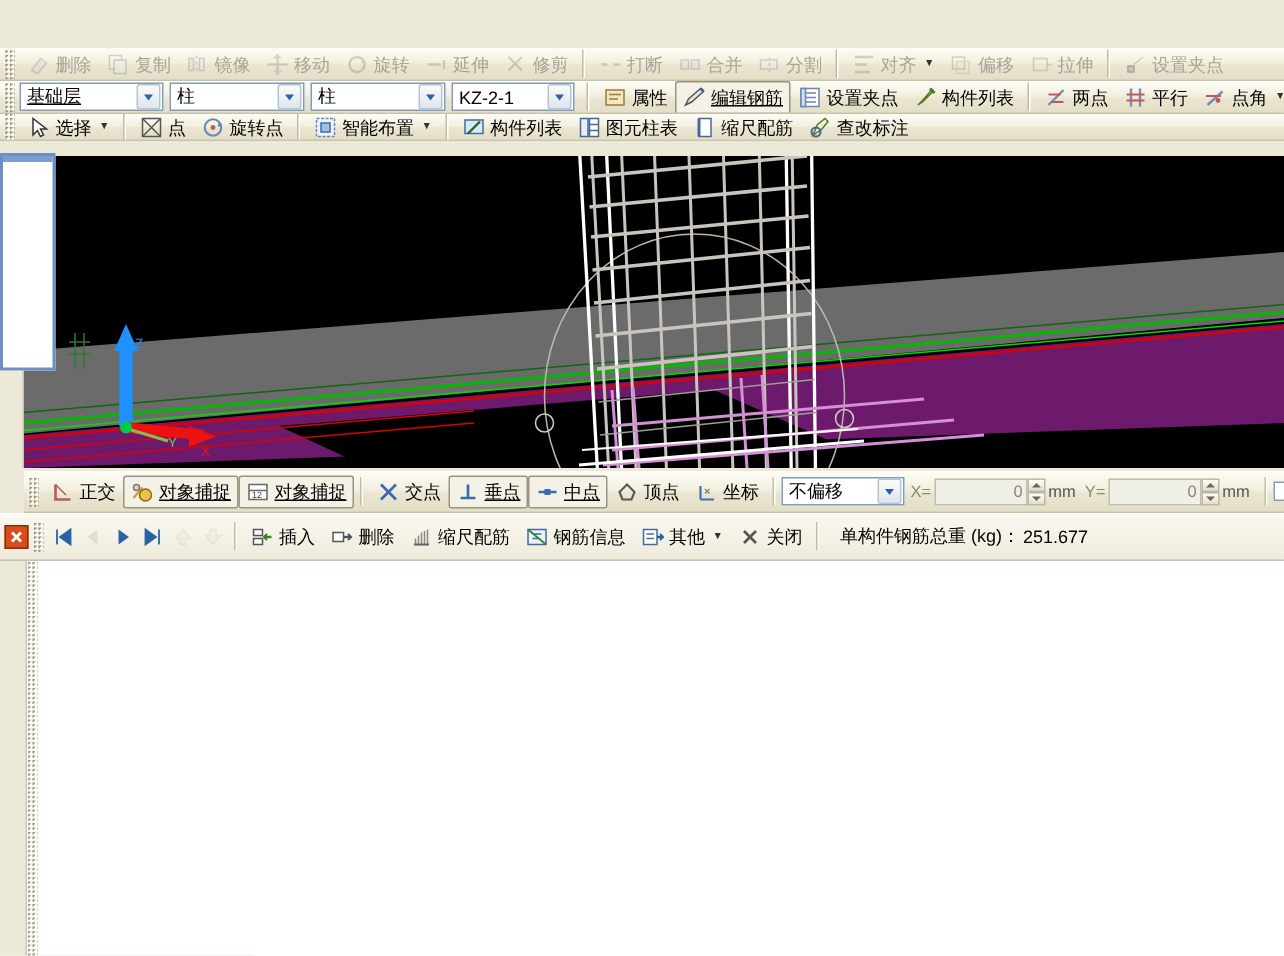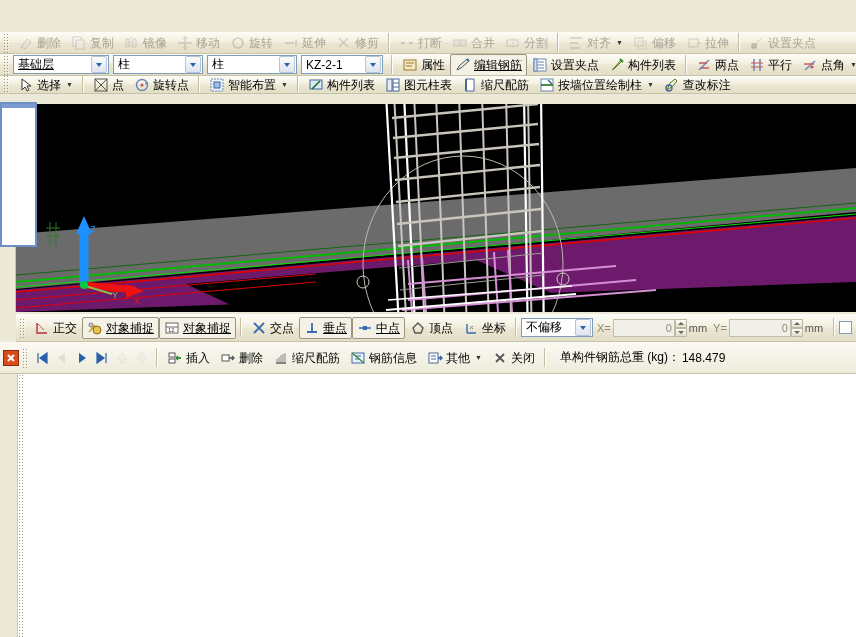--- a/index.html
+++ b/index.html
@@ -376,29 +376,20 @@
             <path d="M8 6 L14 6 M8 10 L14 10" stroke="#46699b"></path>
           </svg>
           <span class="lbl">图元柱表</span>
         </div>
         <div class="ti ">
           <svg class="ico " width="16" height="16" viewBox="0 0 16 16">
             <path d="M4 2 L12 2 L12 14 L4 14 Z" fill="#fff" stroke="#46699b"></path>
             <path d="M4 2 L4 14" stroke="#46699b" stroke-width="2"></path>
           </svg>
           <span class="lbl">缩尺配筋</span>
-        </div>
-        <div class="ti ">
-          <svg class="ico " width="16" height="16" viewBox="0 0 16 16">
-            <rect x="2" y="2" width="12" height="12" fill="#fff" stroke="#6a87b5"></rect>
-            <path d="M2 8 L14 8" stroke="#1f6b1f" stroke-width="1.6"></path>
-            <path d="M9 3 L13 7" stroke="#46699b" stroke-width="1.6"></path>
-          </svg>
-          <span class="lbl">按墙位置绘制柱</span>
-          <span class="caret">▼</span>
         </div>
         <div class="ti ">
           <svg class="ico " width="16" height="16" viewBox="0 0 16 16">
             <path d="M3 13 L6 6 L11 2 L13 4 L9 9 Z" fill="#eef0e0" stroke="#5a7a1a"></path>
             <circle cx="5" cy="11" r="3" fill="none" stroke="#46699b" stroke-width="1.4"></circle>
           </svg>
           <span class="lbl">查改标注</span>
         </div>
       </div>
   </div>
@@ -545,21 +536,21 @@
           <span class="lbl">顶点</span>
         </div>
         <div class="ti ">
           <svg class="ico " width="16" height="16" viewBox="0 0 16 16">
             <path d="M4 13 L4 4 M4 13 L13 13" stroke="#3a6ab0" stroke-width="1.4"></path>
             <path d="M7 9 L10 6 M10 9 L7 6" stroke="#888"></path>
           </svg>
           <span class="lbl">坐标</span>
         </div>
         <div class="sep"></div>
-        <div class="combo" style="width: 72px;">
+        <div class="combo" style="width: 82px;">
           <span class="cv">不偏移</span>
           <span class="cb">
             <i></i>
           </span>
         </div>
         <div style="display: flex; align-items: center; margin-right: 6px; flex: 0 0 auto;">
           <span class="eqlbl">X=</span>
           <span class="numbox">0</span>
           <span class="spin">
             <span class="u" style="display:flex;flex:1;align-items:center;justify-content:center;background:linear-gradient(to bottom,#fdfdfa,#e2dece);border:1px solid #bdb8a4;">
@@ -677,21 +668,21 @@
         </div>
         <div class="ti ">
           <svg class="ico " width="16" height="16" viewBox="0 0 16 16">
             <path d="M4 4 L12 12 M12 4 L4 12" stroke="#555" stroke-width="1.8"></path>
           </svg>
           <span class="lbl">关闭</span>
         </div>
       </div>
     <div class="sep"></div>
     <span class="total">单构件钢筋总重 (kg)：</span>
-    <span class="total" style="margin-left:2px;">148.479</span>
+    <span class="total" style="margin-left:2px;">251.677</span>
   </div>
 
   <div id="tablewrap">
     
     
   </div>
   <div id="gutter"></div>
   <div id="dots"></div>
 
   <div id="leftbot"></div>

